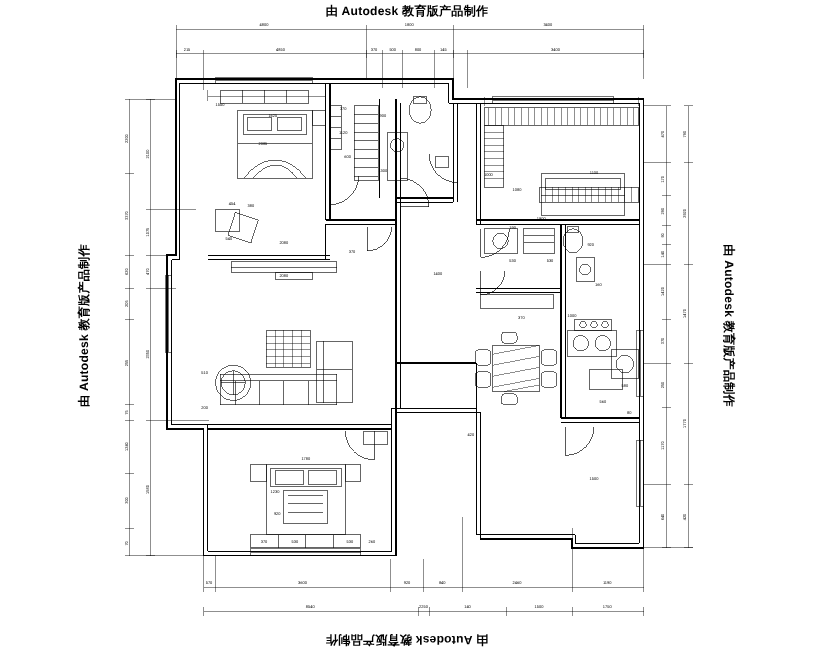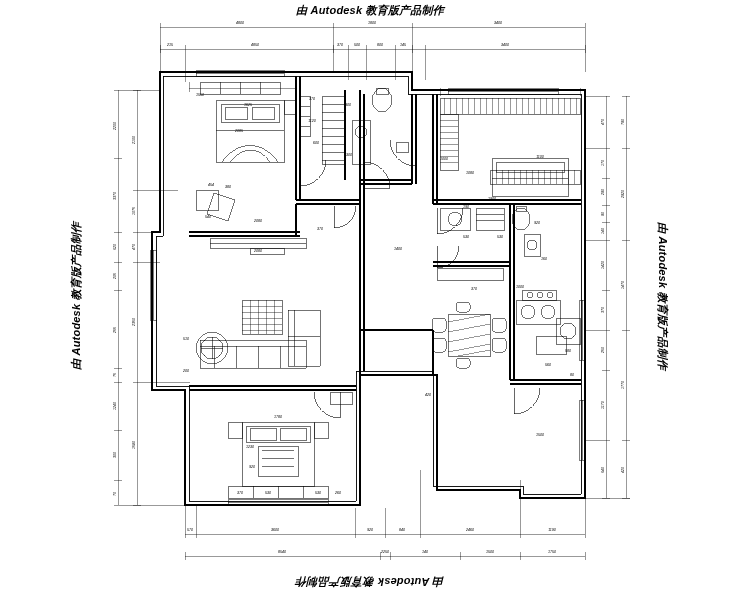--- a/index.html
+++ b/index.html
@@ -12,21 +12,20 @@
     height: 592px;
     position: relative;
     font-family: "Liberation Sans", sans-serif;
     overflow: hidden;
   }
   #stage {
     position: absolute;
     left: 0; top: 0;
     width: 740px;
     height: 592px;
-    font-style: italic;
   }
   .wm {
     position: absolute;
     font-size: 11px;
     font-weight: bold;
     color: #000000;
     white-space: nowrap;
     letter-spacing: 0.2px;
   }
   .wm-top {

